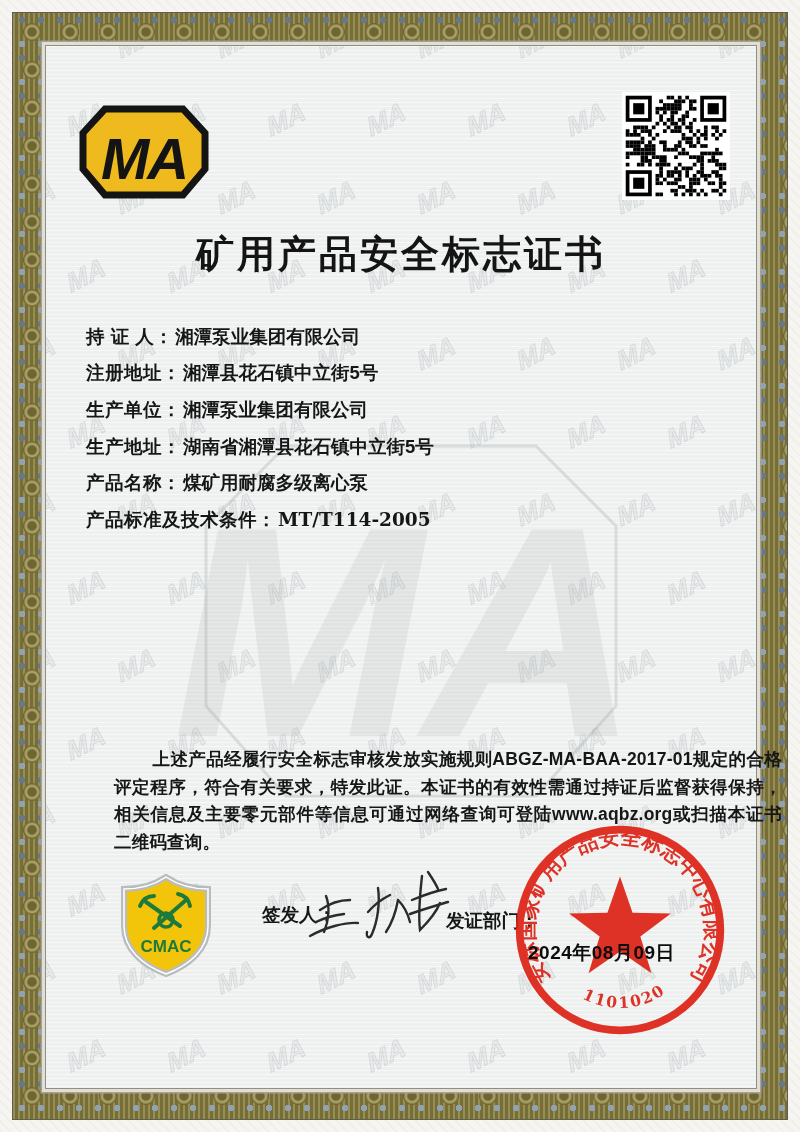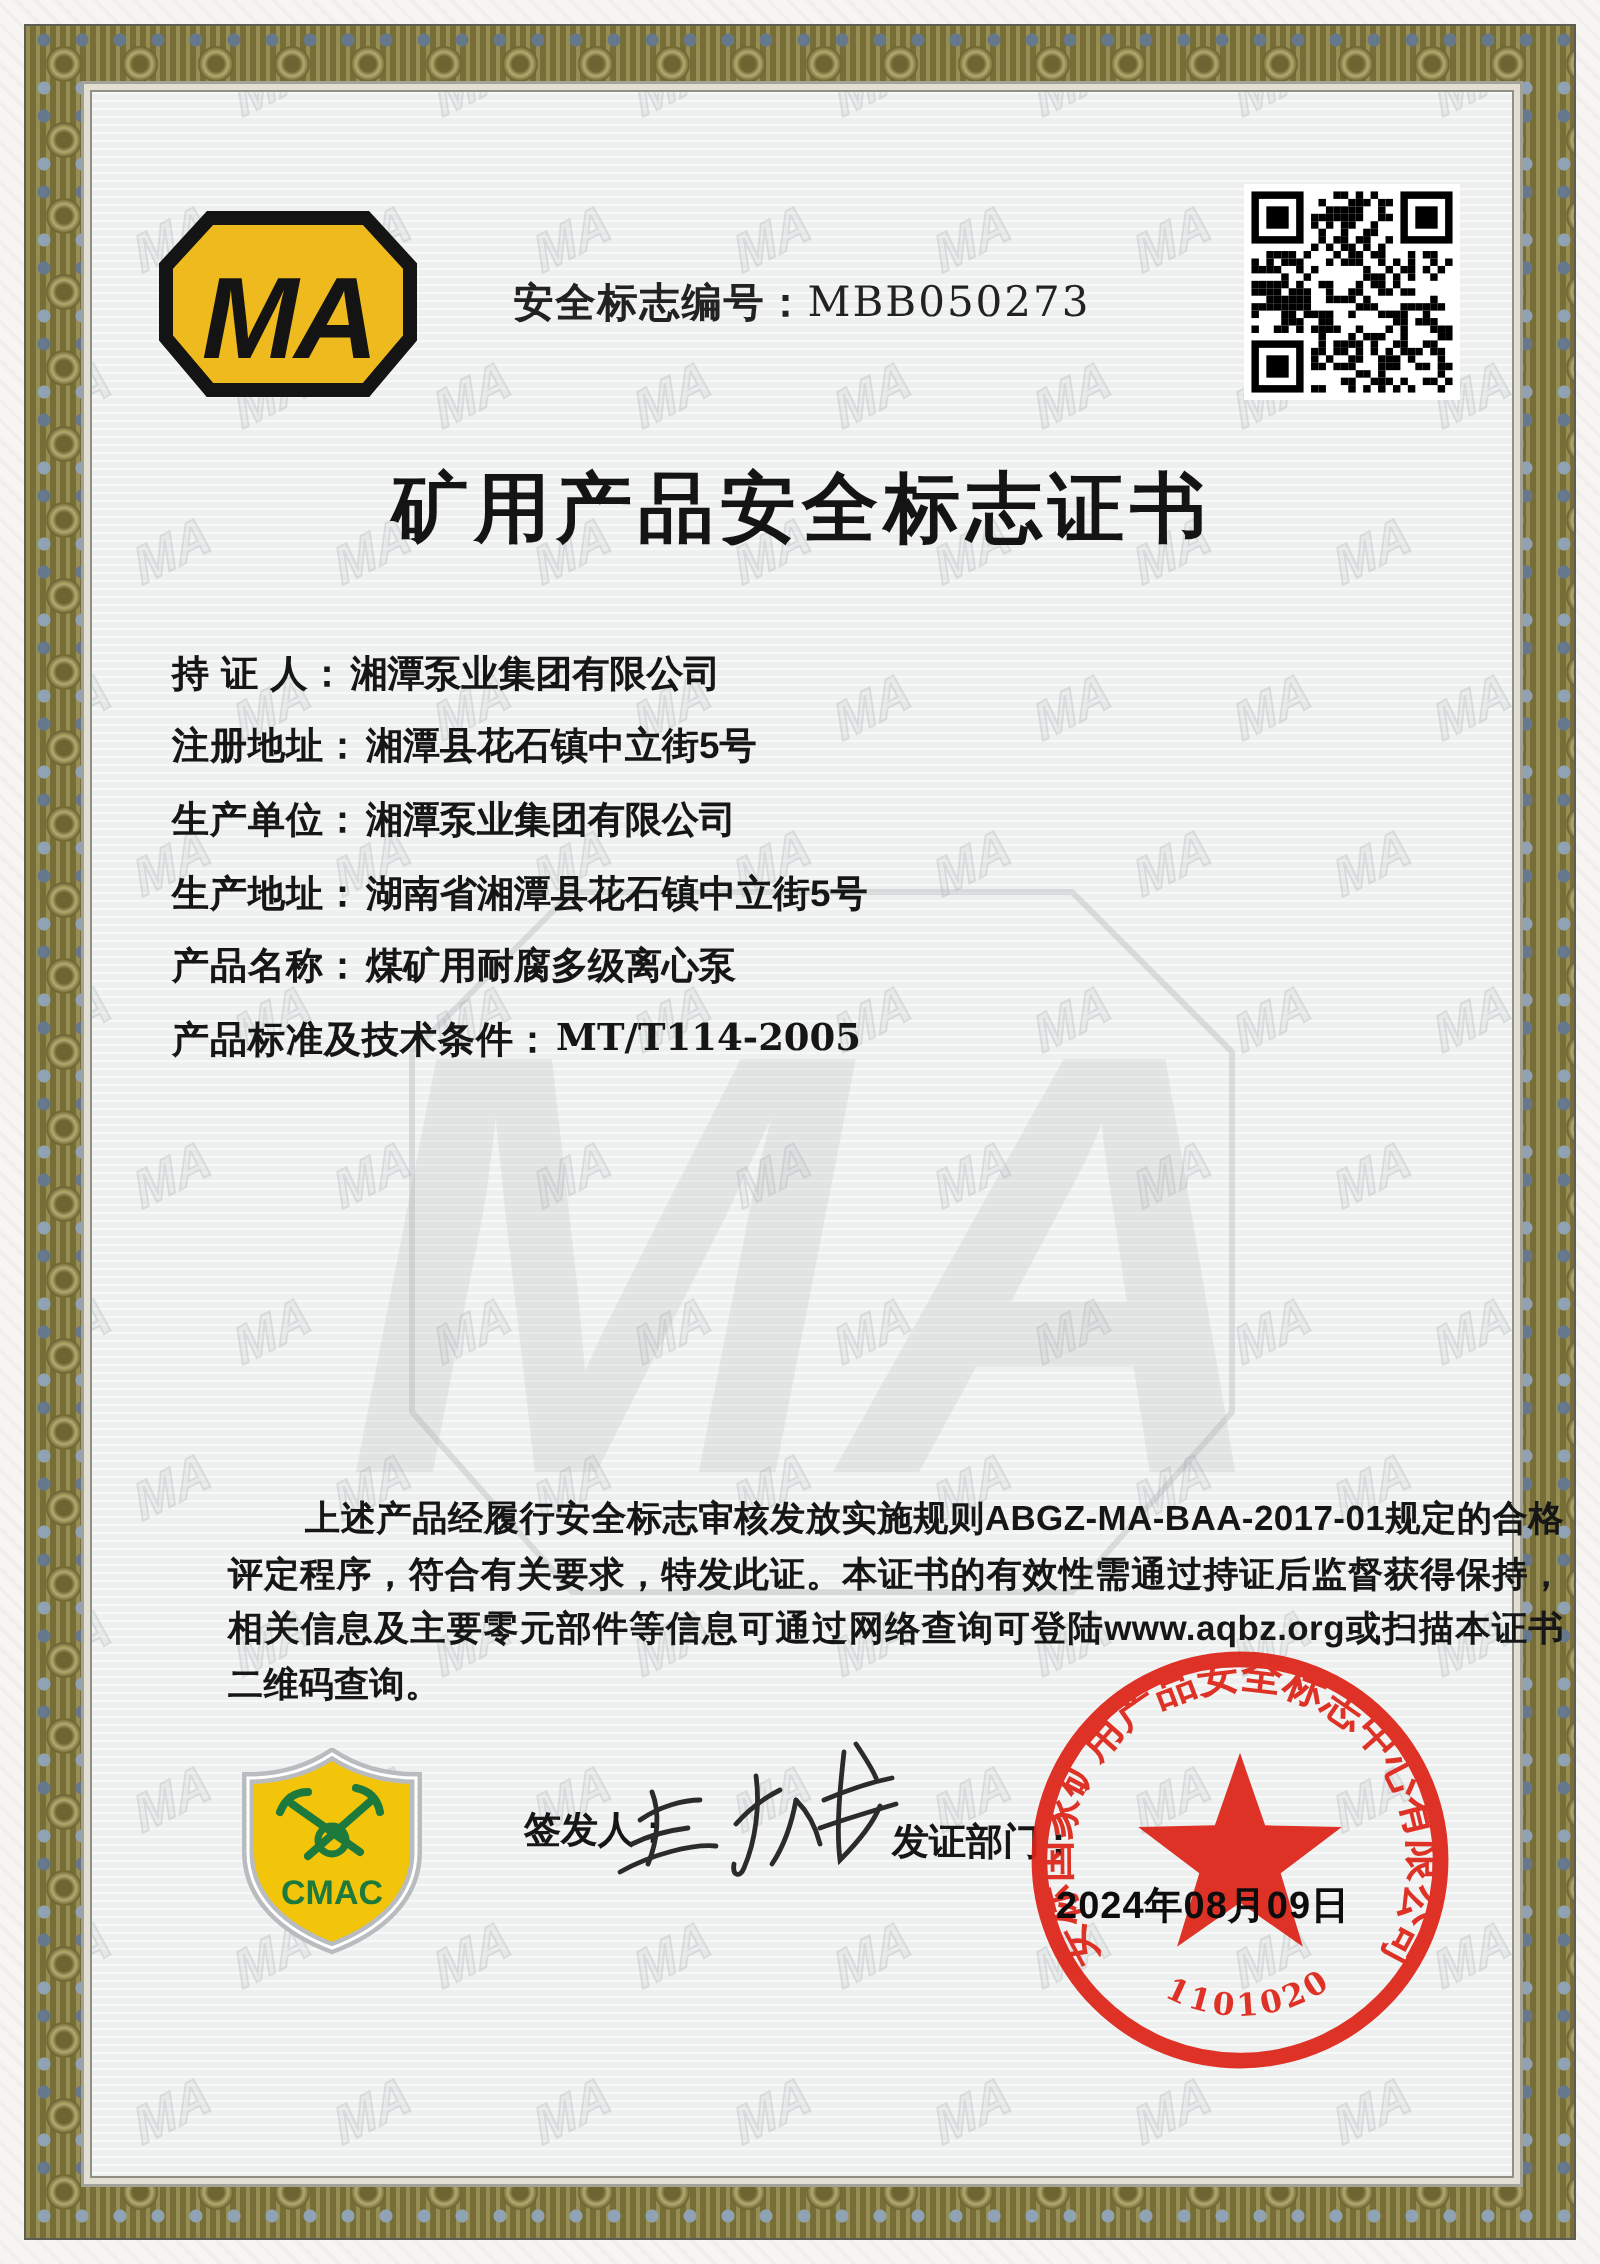--- a/index.html
+++ b/index.html
@@ -190,23 +190,20 @@
     <svg class="bigwm" width="520" height="440" viewBox="0 0 520 440">
       <polygon points="60,120 140,40 390,40 470,120 470,300 390,390 140,390 60,300" fill="none" stroke="rgba(160,166,170,0.30)" stroke-width="3"></polygon>
       <text x="260" y="330" text-anchor="middle" font-size="300" font-weight="bold" font-style="italic" fill="rgba(158,164,168,0.17)" font-family="'Liberation Sans',sans-serif">MA</text>
     </svg>
 
     <svg class="logo" width="130" height="100" viewBox="0 0 130 100">
       <polygon points="4,30 26,6 104,6 126,30 126,66 104,92 26,92 4,66" fill="#eeba1e" stroke="#141414" stroke-width="7"></polygon>
       <text x="65" y="76" text-anchor="middle" font-size="58" font-weight="900" font-style="italic" fill="#141414" letter-spacing="-2" font-family="'Liberation Sans',sans-serif">MA</text>
     </svg>
 
-    <div class="certno">
-      <span class="lab">安全标志编号：</span><span class="val">MBB050273</span>
-    </div>
 
     <svg class="qr" id="qrSvg" width="108" height="108" viewBox="0 0 29 29">
         <rect x="0" y="0" width="29" height="29" fill="#ffffff"></rect>
         <rect x="12" y="1" width="1" height="1" fill="#000"></rect>
         <rect x="13" y="1" width="1" height="1" fill="#000"></rect>
         <rect x="15" y="1" width="1" height="1" fill="#000"></rect>
         <rect x="17" y="1" width="1" height="1" fill="#000"></rect>
         <rect x="10" y="2" width="1" height="1" fill="#000"></rect>
         <rect x="14" y="2" width="1" height="1" fill="#000"></rect>
         <rect x="15" y="2" width="1" height="1" fill="#000"></rect>

